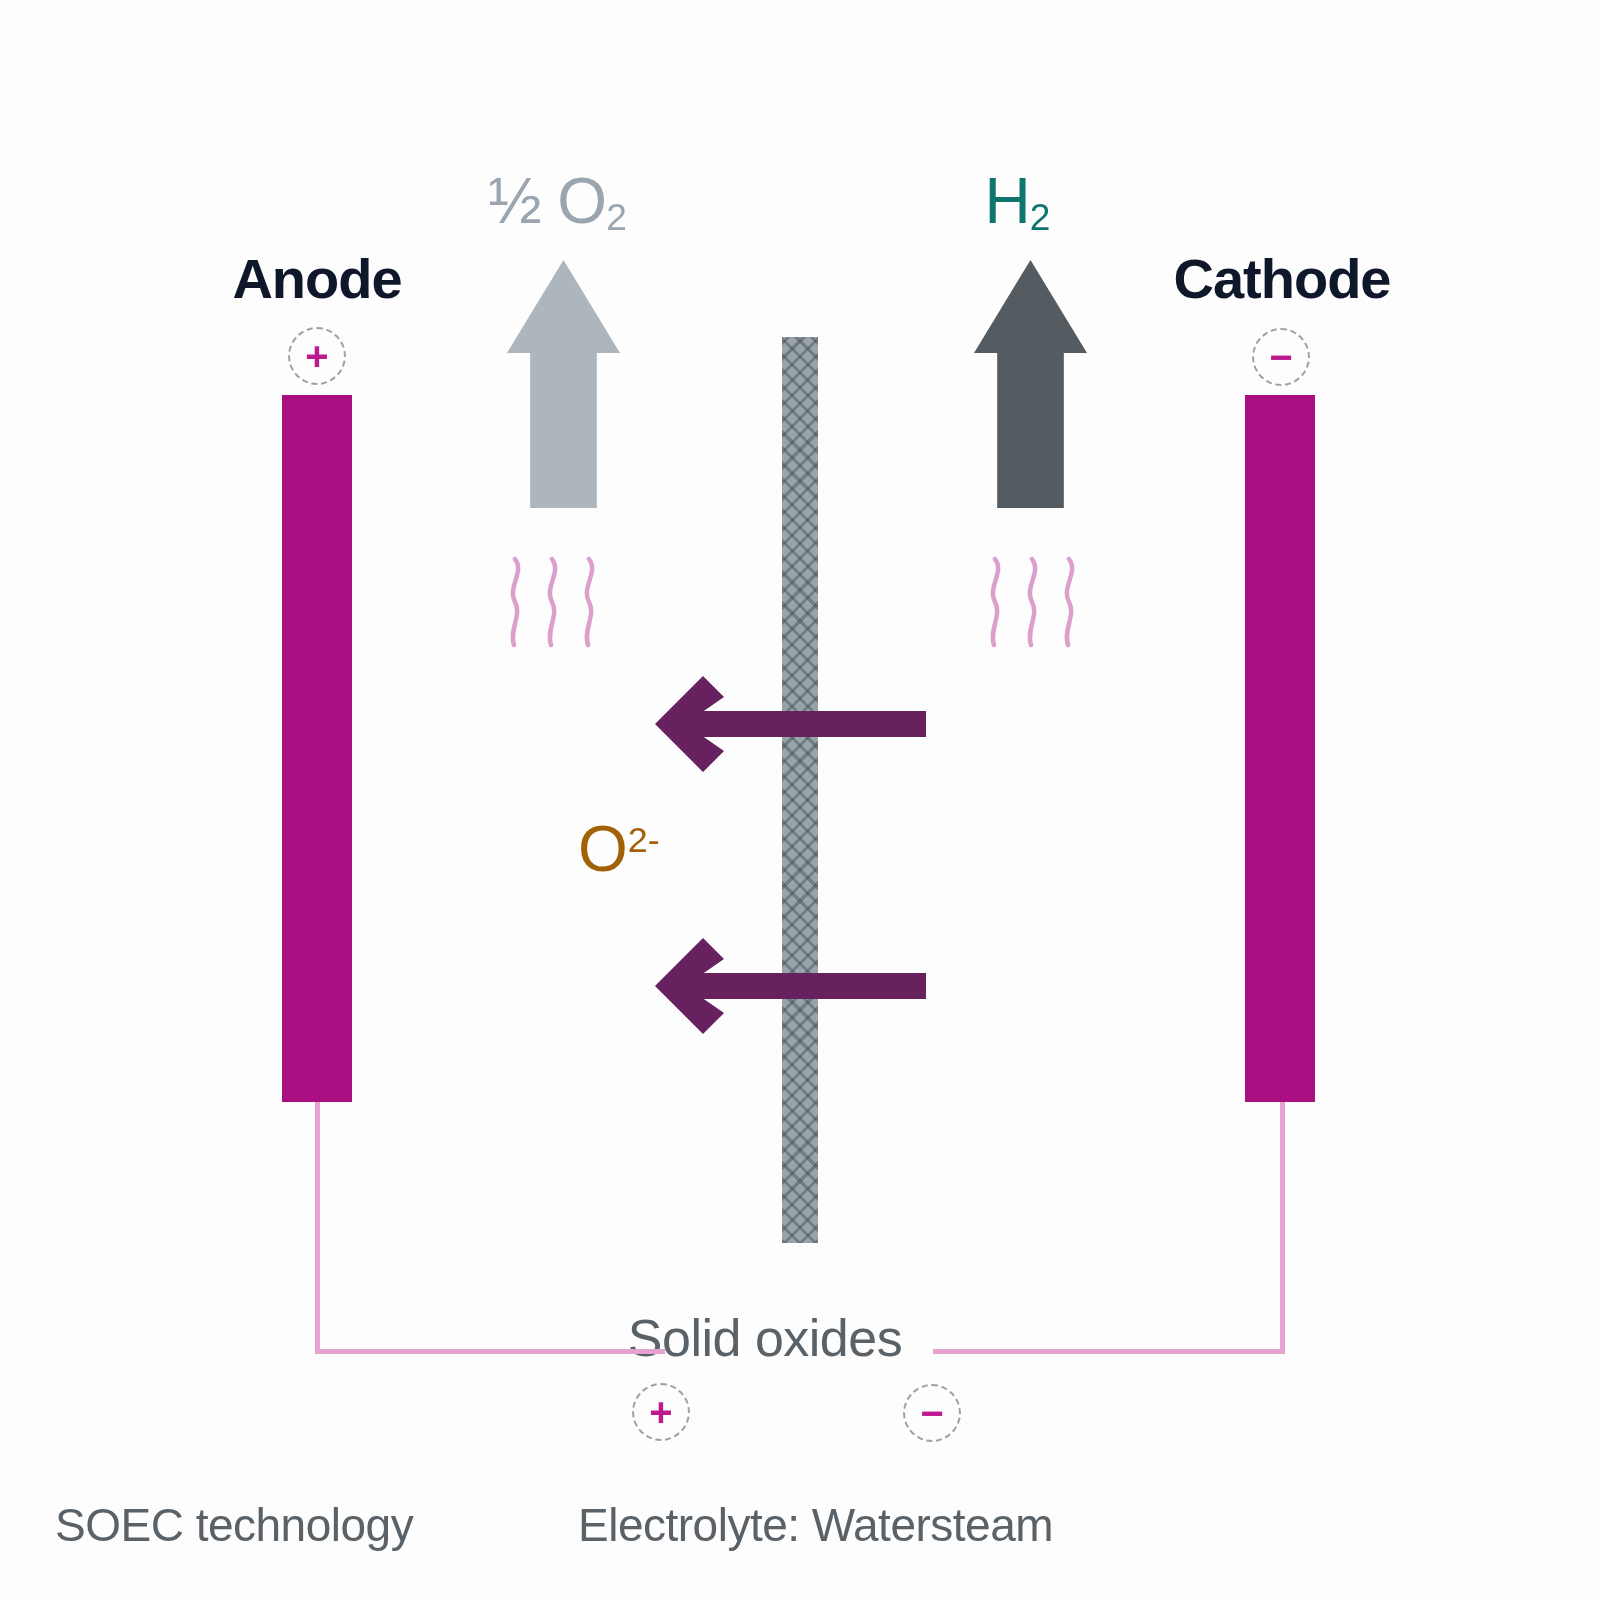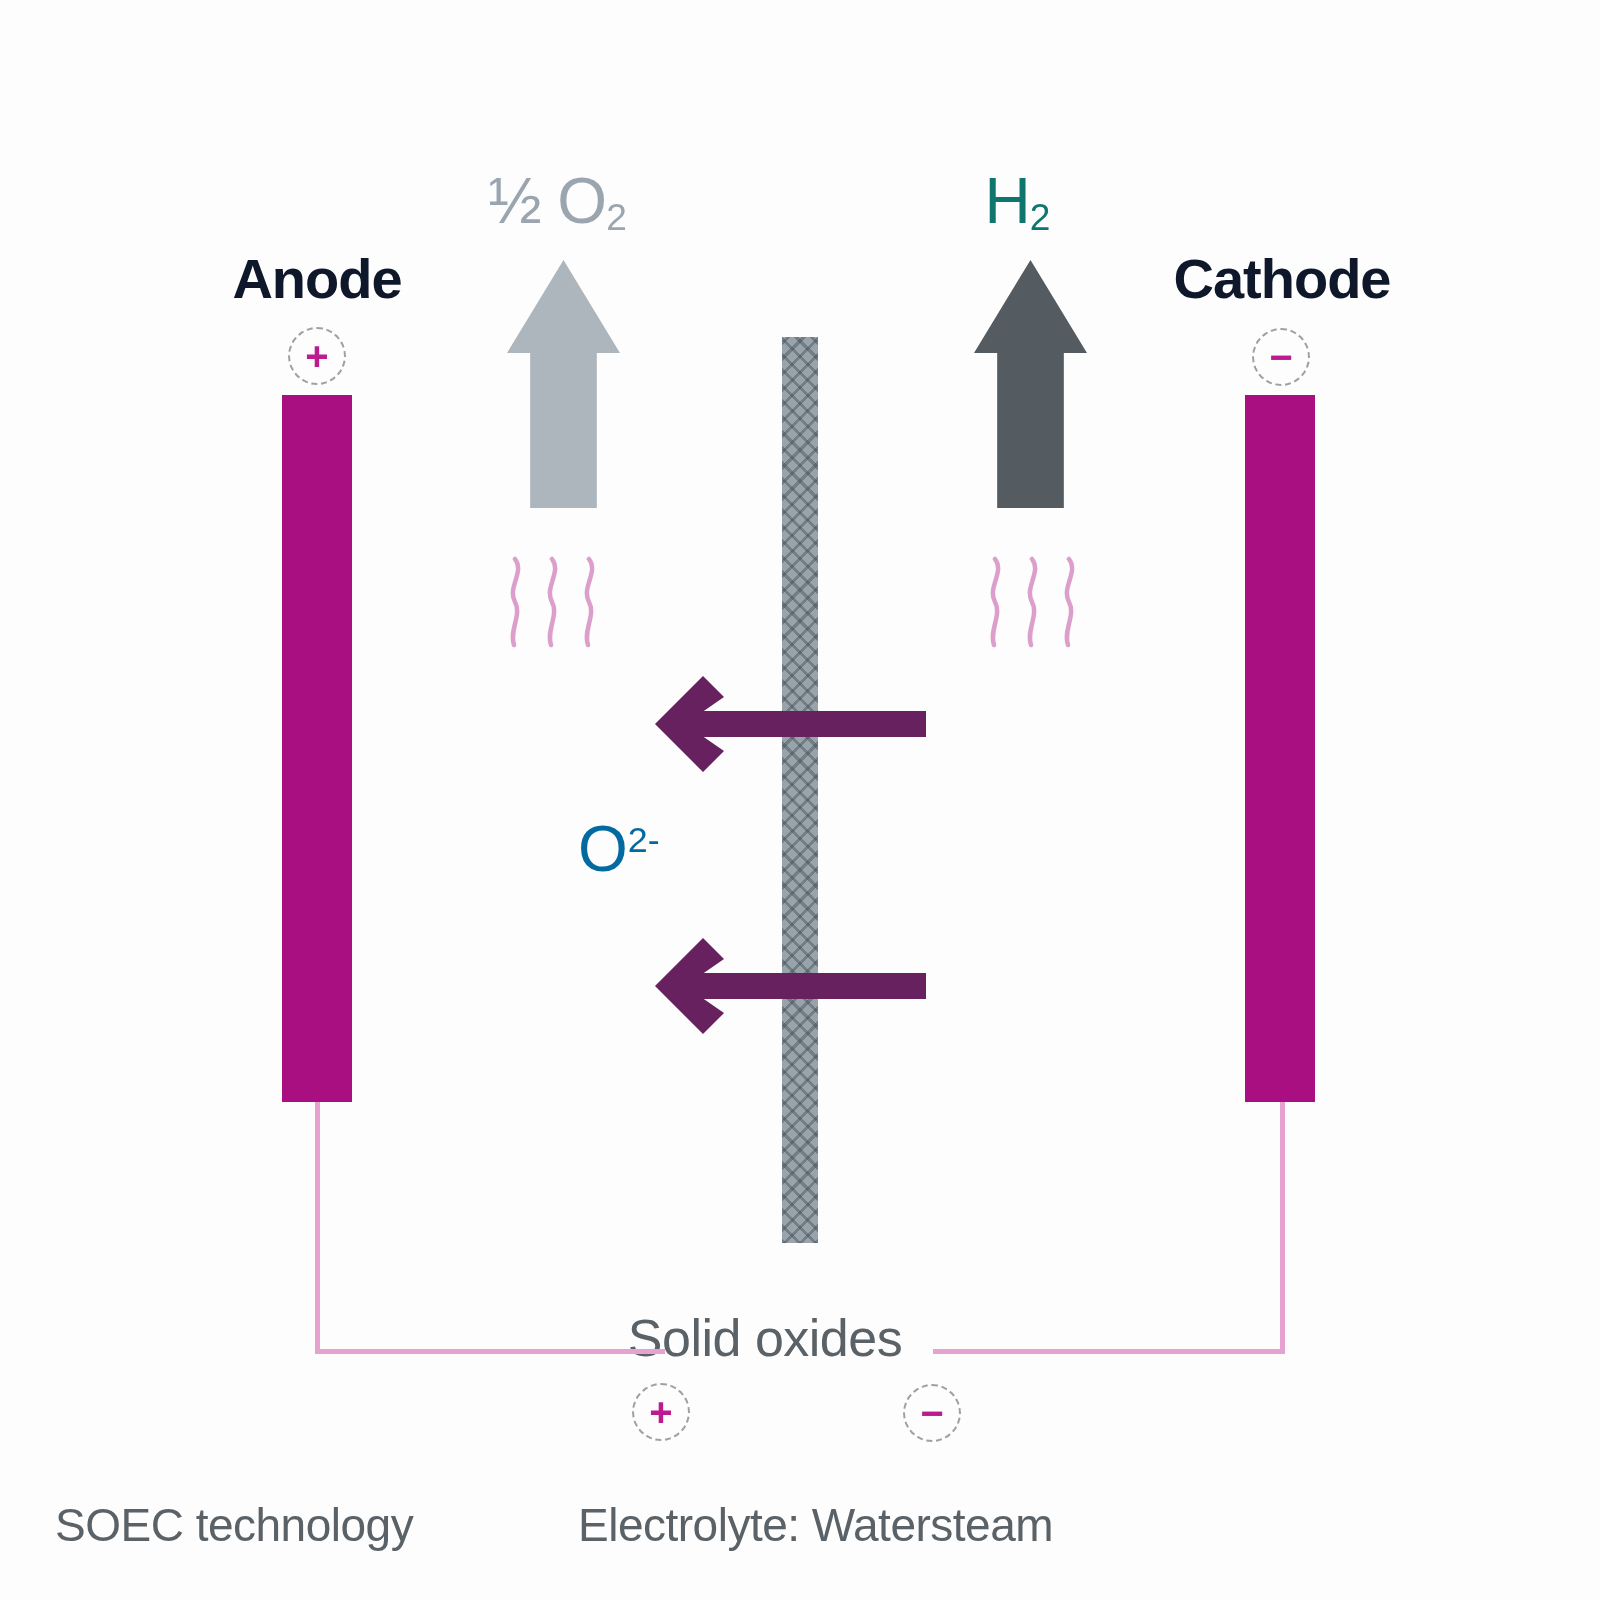--- a/index.html
+++ b/index.html
@@ -8,21 +8,21 @@
     font-family:"Liberation Sans","DejaVu Sans",sans-serif;
   }
   .abs{position:absolute;}
   .center-x{transform:translateX(-50%);}
   
   .electrode-label{font-size:56px;font-weight:bold;color:#0f172a;letter-spacing:-1px;white-space:nowrap;}
   .gas-label{font-size:64px;letter-spacing:-1px;white-space:nowrap;}
   .gas-label .sub{font-size:0.58em;vertical-align:-0.18em;font-weight:inherit;}
   .oxygen-label{color:#9AA5AF;}
   .hydrogen-label{color:#0f766e;font-weight:500;text-align:center;}
-  .ion-label{font-size:64px;color:#0369a1;white-space:nowrap;}
+  .ion-label{font-size:64px;color:#a16207;white-space:nowrap;}
   .ion-label .sup{font-size:0.56em;vertical-align:0.52em;}
   .gray-label{color:#5A6268;letter-spacing:-0.5px;white-space:nowrap;}
   .membrane-caption{font-size:52px;}
   .footer-label{font-size:46px;}
   
   .bar{background:#A90F80;width:70px;height:707px;top:395px;}
   .membrane{
     width:36px;height:906px;left:782px;top:337px;background-color:#99A3AA;
     background-image:
       repeating-linear-gradient(45deg, rgba(62,74,84,0.42) 0 3px, transparent 3px 11px),

